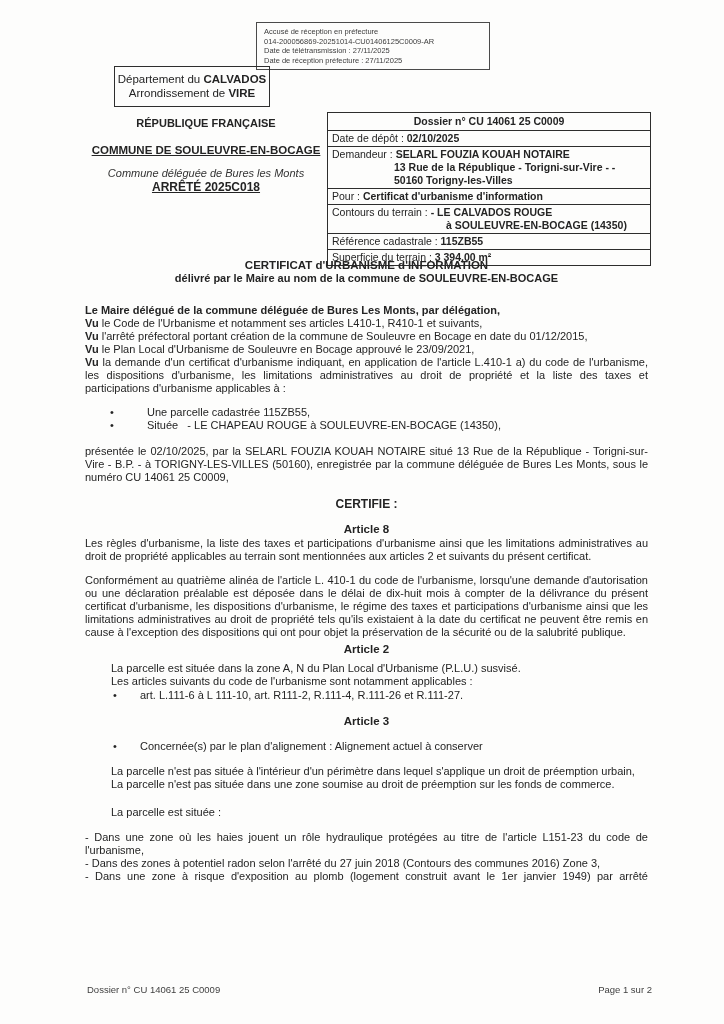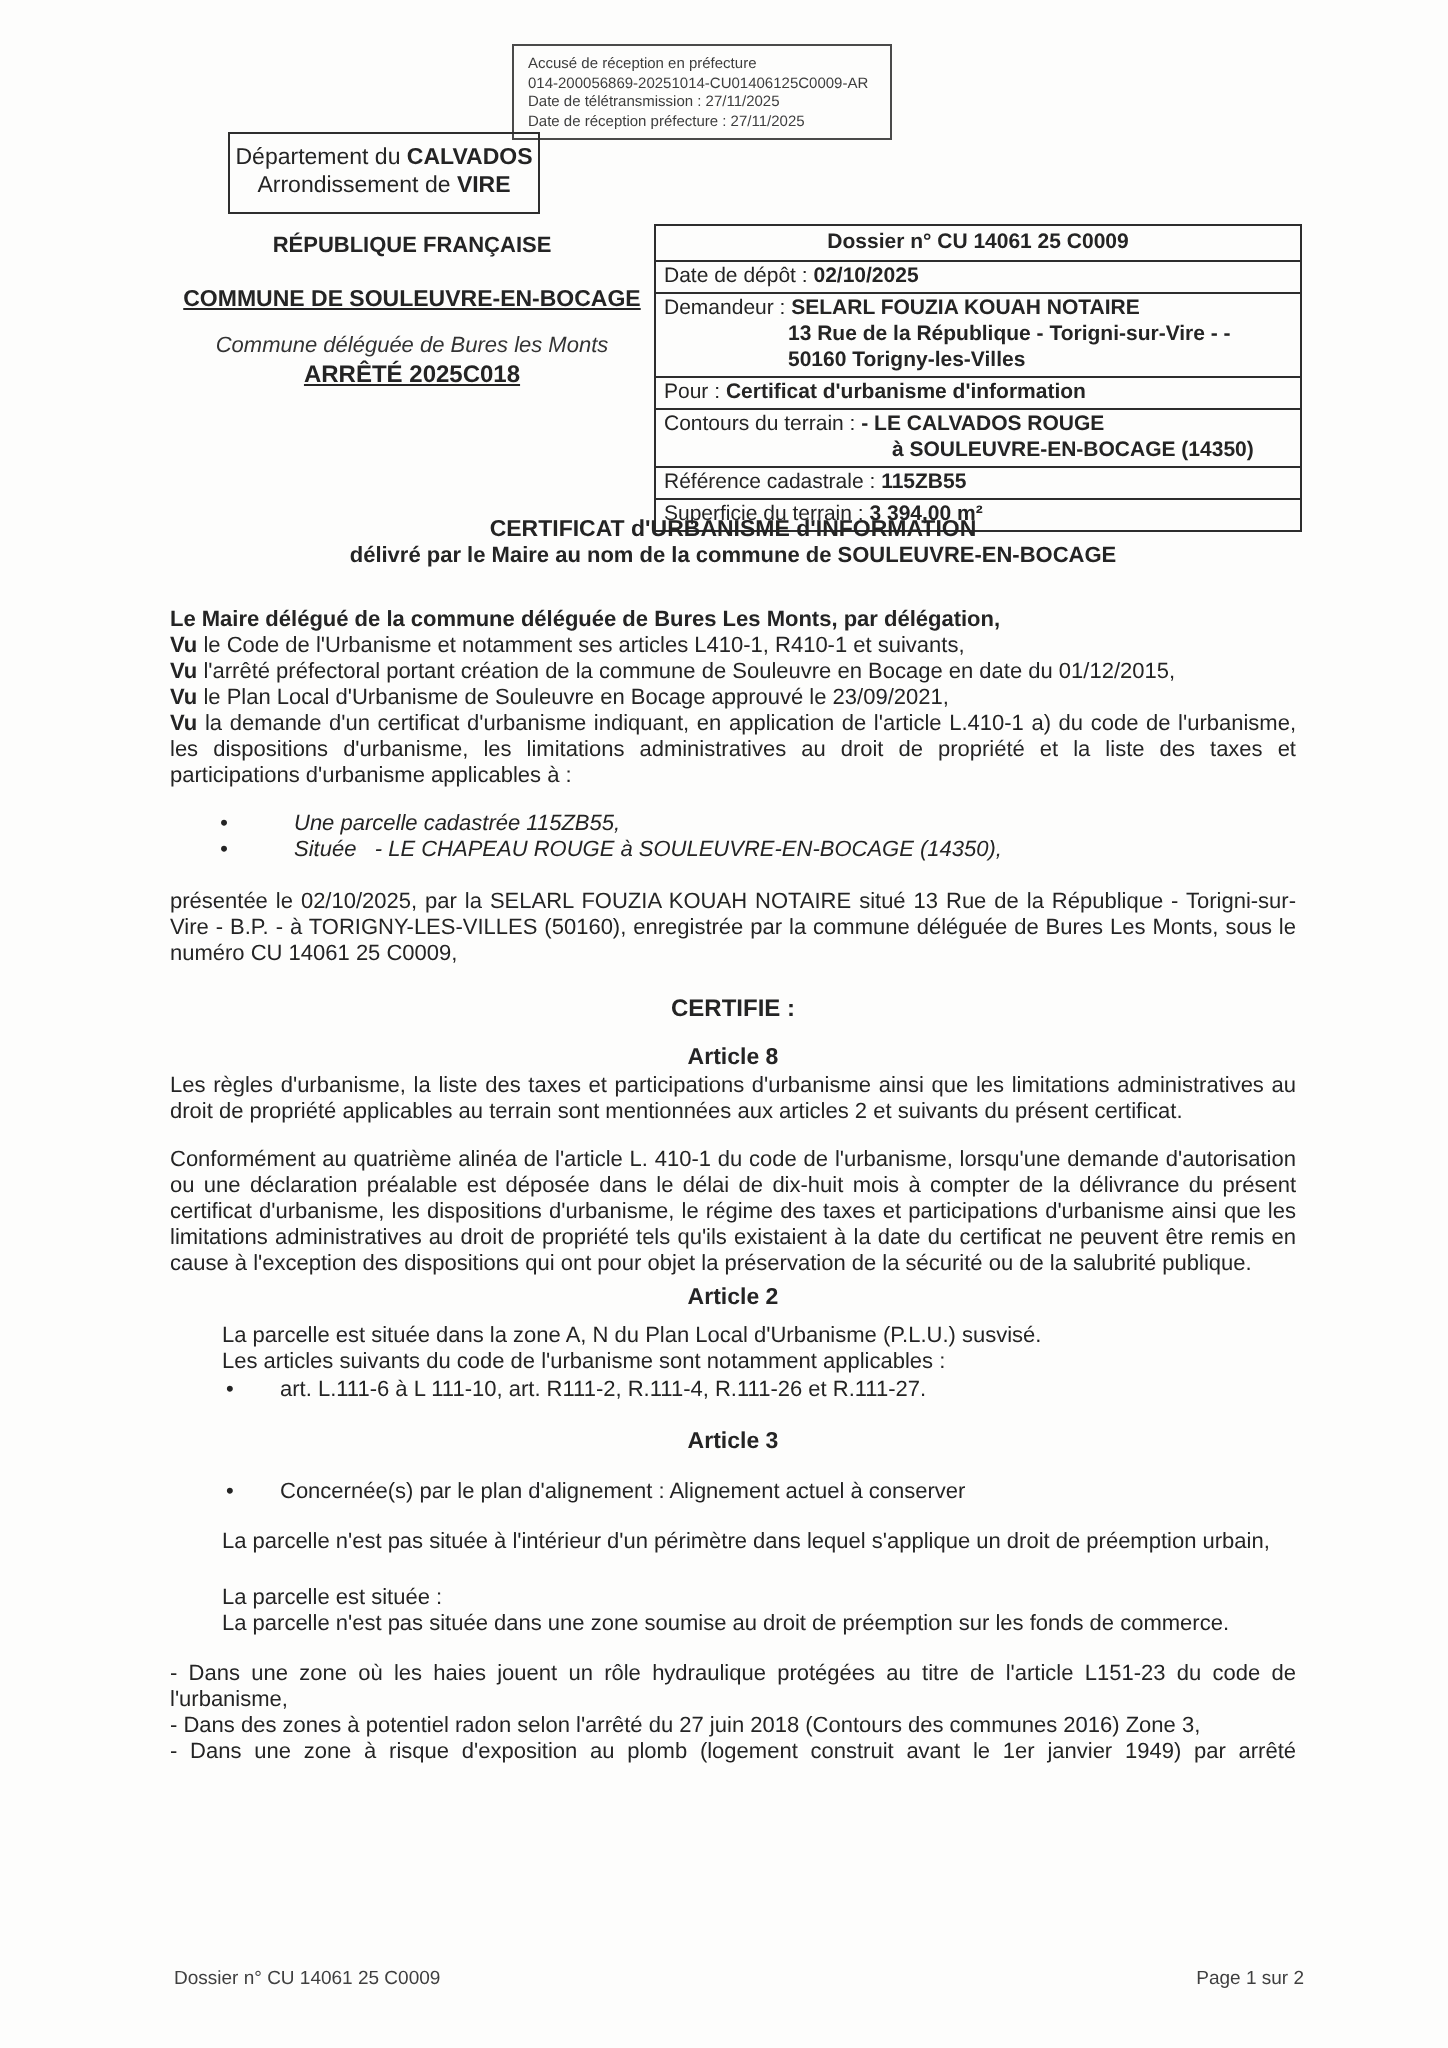--- a/index.html
+++ b/index.html
@@ -6,21 +6,21 @@
   html,body { background:#ffffff; }
   .page {
     position:relative; width:724px; height:1024px;
     background:#fdfdfc;
     font-family:"Liberation Sans","DejaVu Sans",sans-serif;
     color:#242424; overflow:hidden;
   }
 
   
   .stamp {
-    position:absolute; left:256px; top:22px; width:190px;
+    position:absolute; left:256px; top:22px; width:234px;
     border:1px solid #4a4a4a; padding:4px 7px;
     font-size:7.5px; line-height:9.5px; color:#3d3d3d;
   }
 
   
   .dept-box {
     position:absolute; left:114px; top:66px; width:156px;
     border:1.5px solid #2e2e2e; padding:5px 2px 6px;
     text-align:center; font-size:11.5px; line-height:14px;
   }
@@ -48,21 +48,21 @@
   
   .doc-body { position:absolute; left:85px; top:259px; width:563px; font-size:11px; line-height:13px; }
   .doc-title { text-align:center; margin-bottom:19px; }
   .doc-title .t1 { font-weight:bold; font-size:11.5px; }
   .doc-title .t2 { font-weight:bold; font-size:11px; }
 
   .pre-line { text-align:left; }
   .pre-line.just { text-align:justify; }
   .lead { font-weight:bold; }
 
-  .bullets-a { margin-top:11px;font-style:italic; }
+  .bullets-a { margin-top:11px; }
   .bullets-a .item { position:relative; padding-left:62px; }
   .bullets-a .item::before { content:"\2022"; position:absolute; left:25px; }
   .bullets-b { margin-top:1px; }
   .bullets-b .item { position:relative; padding-left:55px; }
   .bullets-b .item::before { content:"\2022"; position:absolute; left:28px; }
 
   .presentee { margin-top:13px; text-align:justify; }
   .certifie { margin-top:13px; text-align:center; font-weight:bold; font-size:12px; line-height:14px; }
   .h-article { text-align:center; font-weight:bold; font-size:11.5px; line-height:13px; }
   .mt13 { margin-top:13px; } .mt12 { margin-top:12px; } .mt11 { margin-top:11px; }
@@ -175,22 +175,22 @@
     <div class="line">Les articles suivants du code de l'urbanisme sont notamment applicables :</div>
     <div class="bullets-b">
       <div class="item">art. L.111-6 à L 111-10, art. R111-2, R.111-4, R.111-26 et R.111-27.</div>
     </div>
 
     <div class="h-article mt13">Article 3</div>
     <div class="bullets-b mt12">
       <div class="item">Concernée(s) par le plan d'alignement : Alignement actuel à conserver</div>
     </div>
     <div class="line mt12">La parcelle n'est pas située à l'intérieur d'un périmètre dans lequel s'applique un droit de préemption urbain,</div>
+    <div class="line">La parcelle n'est pas située dans une zone soumise au droit de préemption sur les fonds de commerce.</div>
     <div class="line mt15">La parcelle est située :</div>
-    <div class="line">La parcelle n'est pas située dans une zone soumise au droit de préemption sur les fonds de commerce.</div>
     <div class="para mt12">- Dans une zone où les haies jouent un rôle hydraulique protégées au titre de l'article L151-23 du code de l'urbanisme,</div>
     <div class="para">- Dans des zones à potentiel radon selon l'arrêté du 27 juin 2018 (Contours des communes 2016) Zone 3,</div>
     <div class="para force-just">- Dans une zone à risque d'exposition au plomb (logement construit avant le 1er janvier 1949) par arrêté</div>
 
   </div>
 
   <div class="footer">
     <span>Dossier n° CU 14061 25 C0009</span>
     <span>Page 1 sur 2</span>
   </div>

